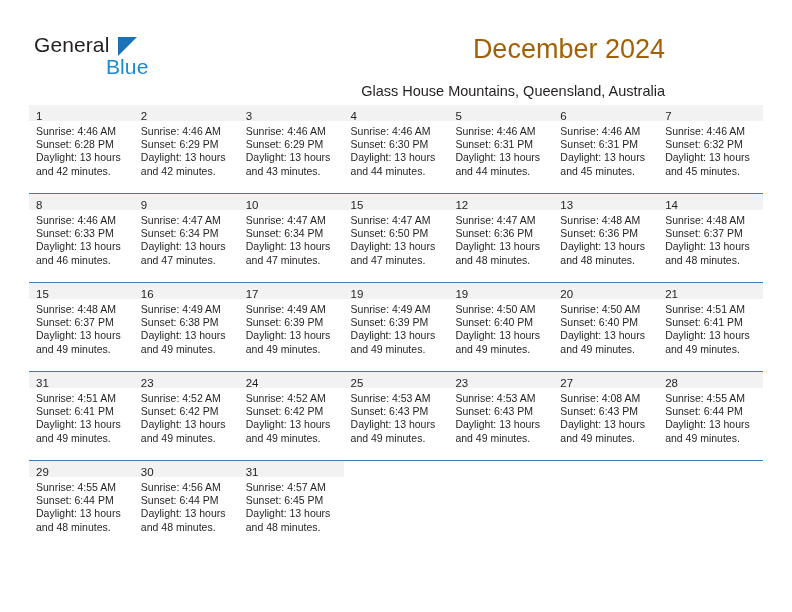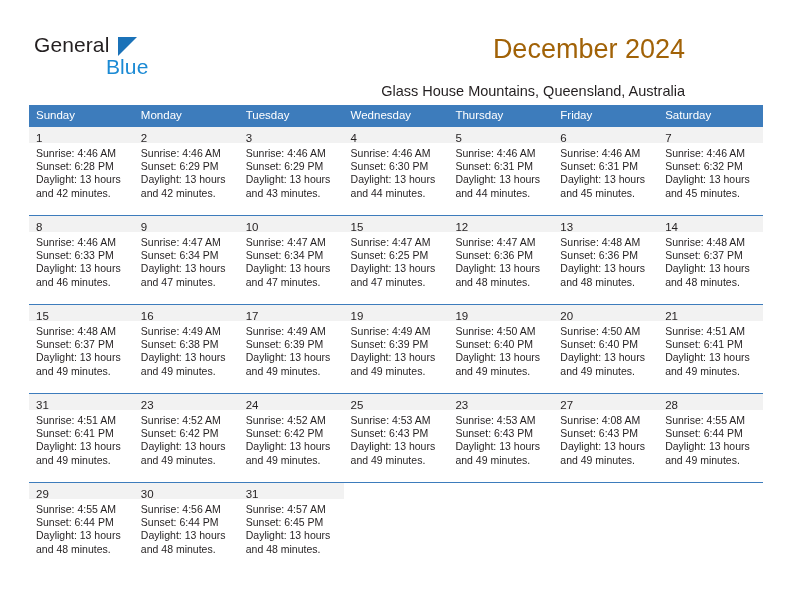--- a/index.html
+++ b/index.html
@@ -21,21 +21,20 @@
     box-sizing: border-box;
   }
 
   
   .header {
     position: absolute;
     left: 0;
     top: 0;
     width: 700px;
     height: 100px;
-    padding-left: 20px;
   }
   .logo {
     position: absolute;
     left: 34px;
     top: 33px;
     width: 200px;
     height: 46px;
   }
   .logo-general {
     position: absolute;
@@ -161,29 +160,20 @@
       <span class="logo-general">General</span>
       <span class="logo-triangle"></span>
       <span class="logo-blue">Blue</span>
     </div>
 
     <div class="title">December 2024</div>
     <div class="subtitle">Glass House Mountains, Queensland, Australia</div>
   </div>
 
   <div class="calendar">
-    <div class="dow-row" id="dow-row">
-        <div class="dow">Sunday</div>
-        <div class="dow">Monday</div>
-        <div class="dow">Tuesday</div>
-        <div class="dow">Wednesday</div>
-        <div class="dow">Thursday</div>
-        <div class="dow">Friday</div>
-        <div class="dow">Saturday</div>
-      </div>
     <div id="weeks">
         <div class="week">
           <div class="cell filled">
             <div class="daynum-strip"><span class="daynum">1</span></div>
             <div class="cell-body">
               <div class="cell-line">Sunrise: 4:46 AM</div>
               <div class="cell-line">Sunset: 6:28 PM</div>
               <div class="cell-line">Daylight: 13 hours</div>
               <div class="cell-line">and 42 minutes.</div>
             </div>
@@ -268,21 +258,21 @@
               <div class="cell-line">Sunrise: 4:47 AM</div>
               <div class="cell-line">Sunset: 6:34 PM</div>
               <div class="cell-line">Daylight: 13 hours</div>
               <div class="cell-line">and 47 minutes.</div>
             </div>
           </div>
           <div class="cell filled">
             <div class="daynum-strip"><span class="daynum">15</span></div>
             <div class="cell-body">
               <div class="cell-line">Sunrise: 4:47 AM</div>
-              <div class="cell-line">Sunset: 6:25 PM</div>
+              <div class="cell-line">Sunset: 6:50 PM</div>
               <div class="cell-line">Daylight: 13 hours</div>
               <div class="cell-line">and 47 minutes.</div>
             </div>
           </div>
           <div class="cell filled">
             <div class="daynum-strip"><span class="daynum">12</span></div>
             <div class="cell-body">
               <div class="cell-line">Sunrise: 4:47 AM</div>
               <div class="cell-line">Sunset: 6:36 PM</div>
               <div class="cell-line">Daylight: 13 hours</div>

